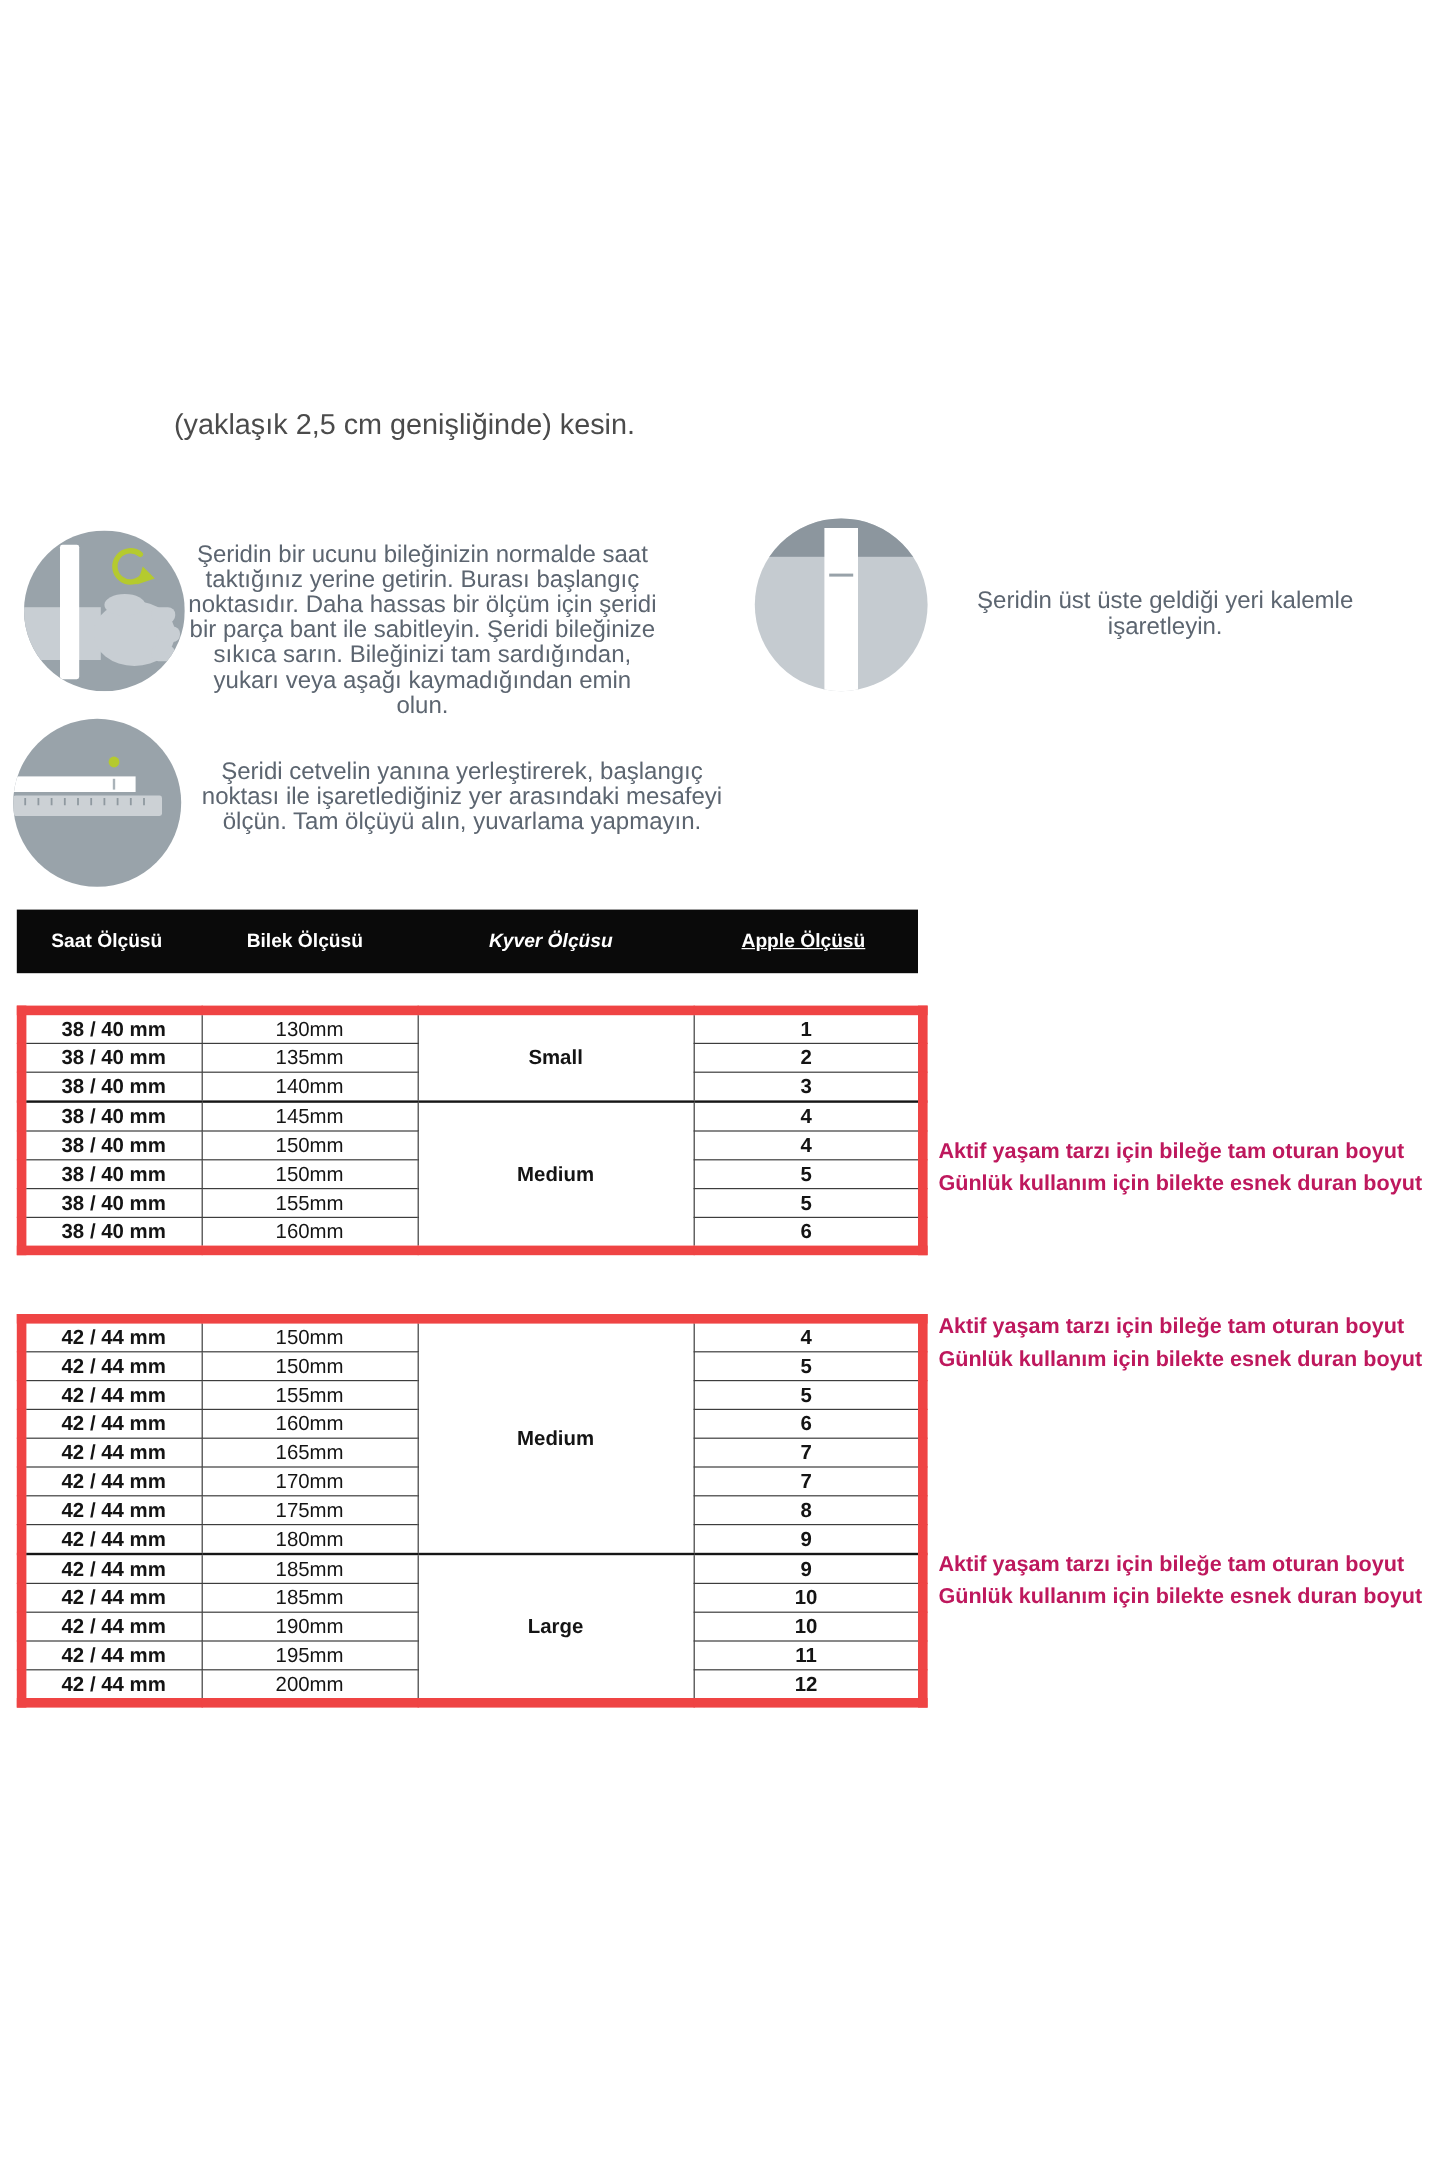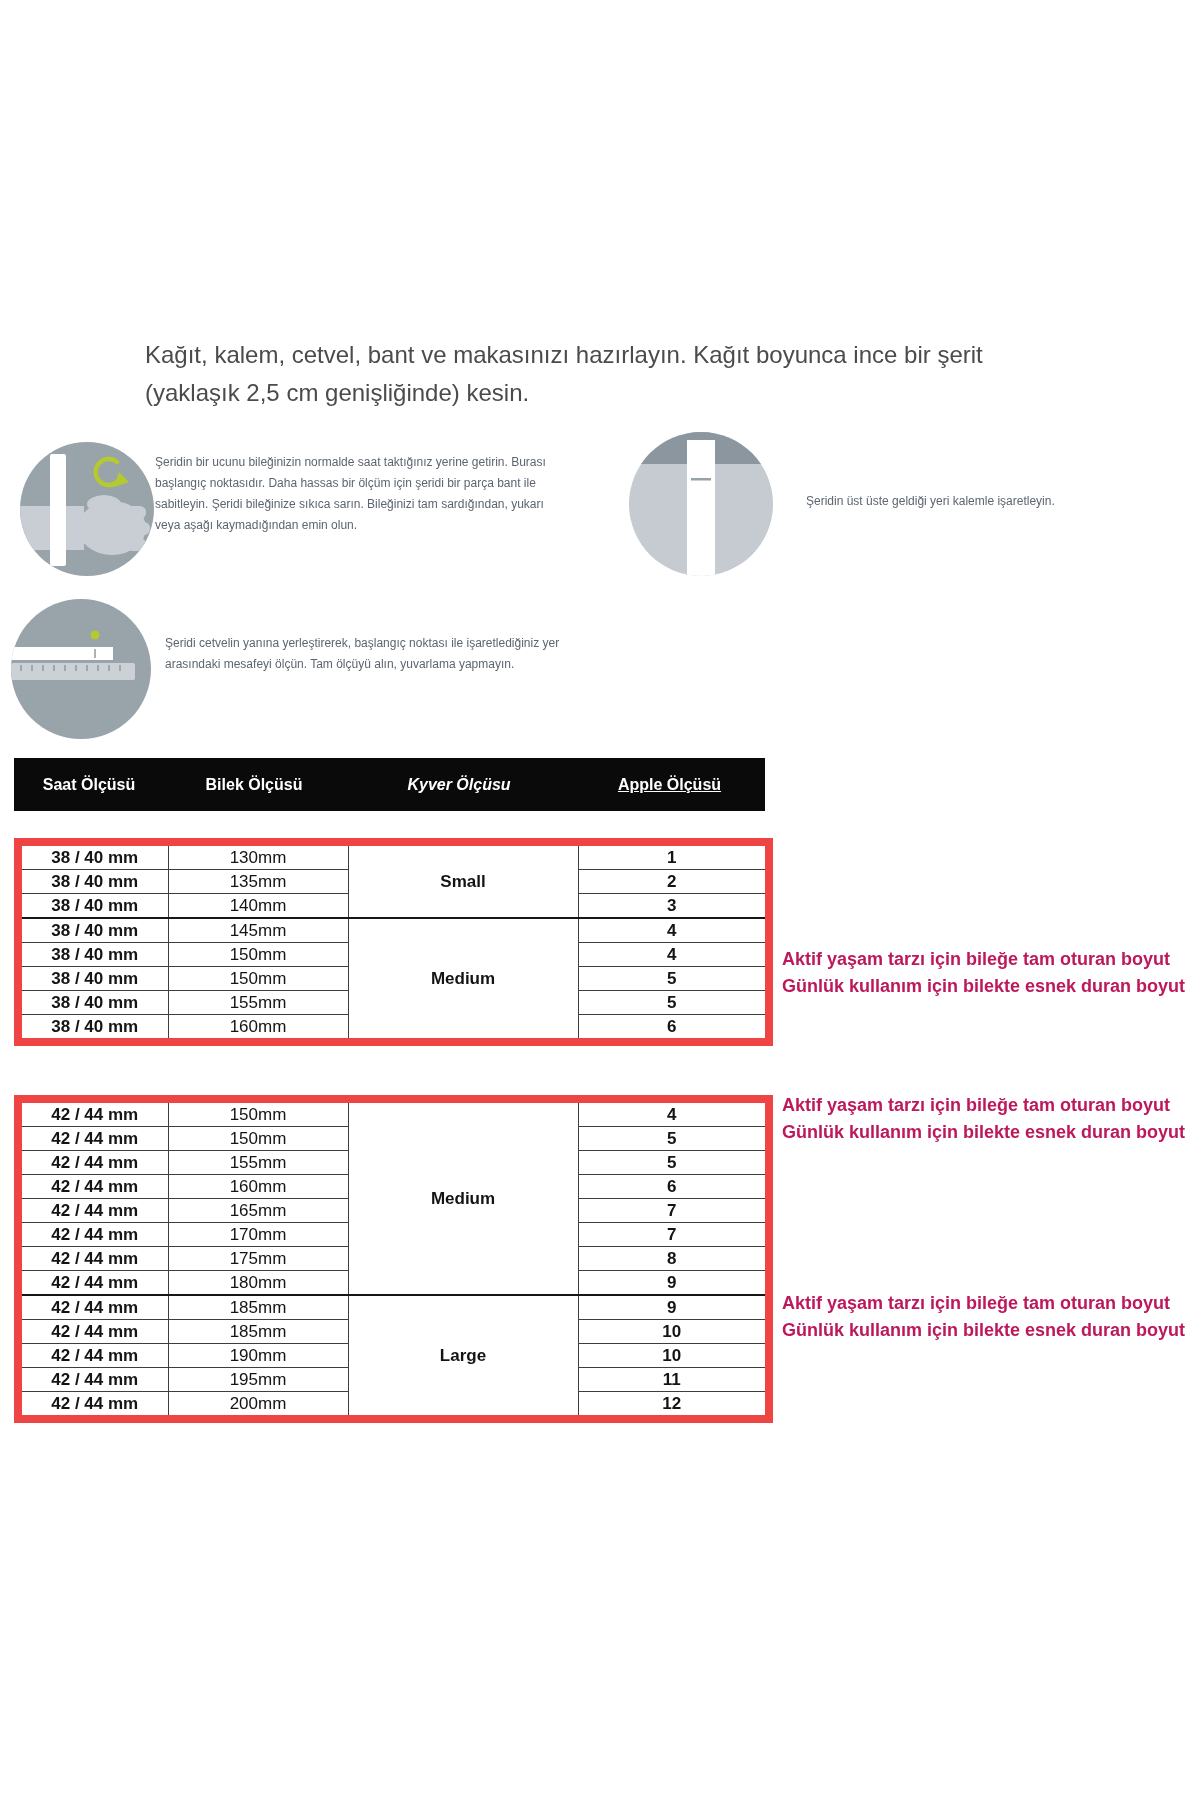--- a/index.html
+++ b/index.html
@@ -5,21 +5,21 @@
   html,body{margin:0;padding:0;}
   body{
     width:1200px;height:1800px;position:relative;background:#ffffff;
     font-family:"Liberation Sans","DejaVu Sans",sans-serif;overflow:hidden;
   }
   .heading{
     position:absolute;left:145px;top:336px;width:860px;
     font-size:24px;line-height:38px;color:#4b4b4b;
   }
   .para{
-    position:absolute;font-size:12px;line-height:21px;color:#5c6570;
+    position:absolute;font-size:20px;line-height:21px;color:#5c6570;text-align:center;
   }
   .para-1{left:155px;top:452px;width:394px;}
   .para-2{left:806px;top:491px;width:330px;}
   .para-3{left:165px;top:633px;width:440px;}
   .icon{position:absolute;}
   .icon-1{left:20px;top:442px;}
   .icon-2{left:627px;top:430px;}
   .icon-3{left:9px;top:597px;}
 
   .tbl-header{
@@ -53,21 +53,20 @@
   .note-0{top:946px;}
   .note-1{top:1092px;}
   .note-2{top:1290px;}
 </style>
 </head>
 <body>
 
 <div class="page">
 
   <div class="heading">
-    <div>Kağıt, kalem, cetvel, bant ve makasınızı hazırlayın. Kağıt boyunca ince bir şerit</div>
     <div>(yaklaşık 2,5 cm genişliğinde) kesin.</div>
   </div>
 
   <div class="icon icon-1">
     <svg width="134" height="134" viewBox="0 0 134 134">
       <defs>
           <clipPath id="c1">
             <circle cx="67" cy="67" r="67"></circle>
           </clipPath>
         </defs>

